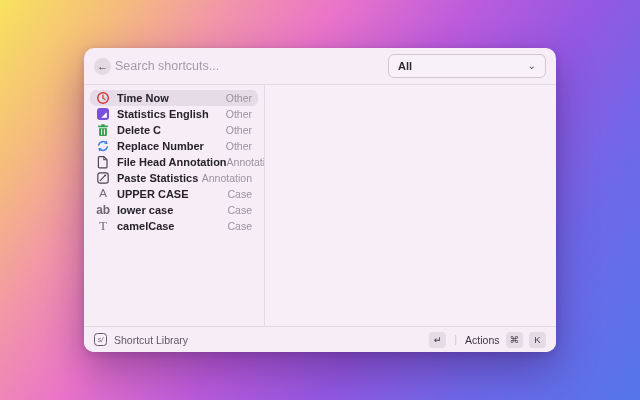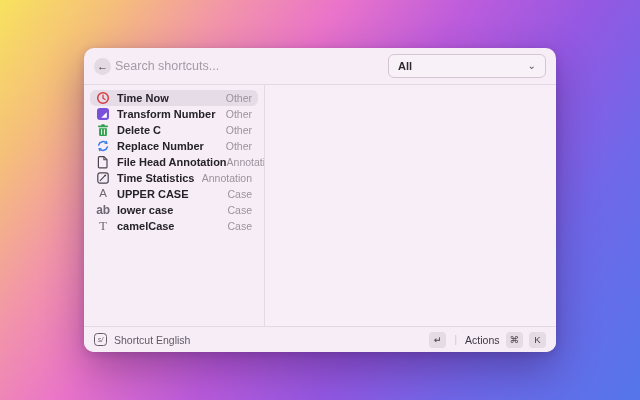--- a/index.html
+++ b/index.html
@@ -185,21 +185,21 @@
           <span class="item-title">Time Now</span>
           <span class="item-category">Other</span>
         </div>
         <div class="list-item">
           <span class="item-icon">
             <svg width="14" height="14" viewBox="0 0 14 14">
               <rect x="1" y="1" width="12" height="12" rx="3" fill="#7a4fd9"></rect>
               <path d="M10.8 5.2 L10.8 10.8 L5.2 10.8 Z" fill="#ffffff"></path>
             </svg>
           </span>
-          <span class="item-title">Transform Number</span>
+          <span class="item-title">Statistics English</span>
           <span class="item-category">Other</span>
         </div>
         <div class="list-item">
           <span class="item-icon">
             <svg width="14" height="14" viewBox="0 0 14 14">
               <rect x="5.2" y="1.3" width="3.6" height="1.8" rx="0.9" fill="#2fa14c"></rect>
               <rect x="2" y="2.6" width="10" height="1.7" rx="0.8" fill="#2fa14c"></rect>
               <path d="M3.1 5.2 h7.8 v6.6 a1.3 1.3 0 0 1 -1.3 1.3 h-5.2 a1.3 1.3 0 0 1 -1.3 -1.3 z" fill="#2fa14c"></path>
               <line x1="5.6" y1="6.7" x2="5.6" y2="11.3" stroke="#ffffff" stroke-width="1" stroke-linecap="round"></line>
               <line x1="8.4" y1="6.7" x2="8.4" y2="11.3" stroke="#ffffff" stroke-width="1" stroke-linecap="round"></line>
@@ -231,21 +231,21 @@
           <span class="item-category">Annotation</span>
         </div>
         <div class="list-item">
           <span class="item-icon">
             <svg width="14" height="14" viewBox="0 0 14 14">
               <rect x="1.8" y="1.8" width="10.4" height="10.4" rx="2.2" fill="none" stroke="#4a4550" stroke-width="1.2"></rect>
               <path d="M4.2 9.6 L8.9 4.6" fill="none" stroke="#4a4550" stroke-width="1.1" stroke-linecap="round"></path>
               <circle cx="9.3" cy="4.4" r="0.9" fill="#4a4550"></circle>
             </svg>
           </span>
-          <span class="item-title">Time Statistics</span>
+          <span class="item-title">Paste Statistics</span>
           <span class="item-category">Annotation</span>
         </div>
         <div class="list-item">
           <span class="item-icon">
             <span class="letter-glyph">A</span>
           </span>
           <span class="item-title">UPPER CASE</span>
           <span class="item-category">Case</span>
         </div>
         <div class="list-item">
@@ -262,21 +262,21 @@
           <span class="item-title">camelCase</span>
           <span class="item-category">Case</span>
         </div>
       </div>
     <div class="v-divider"></div>
     <div class="detail-panel"></div>
   </div>
 
   <div class="footer">
     <span class="app-icon">s/</span>
-    <span class="footer-app-name">Shortcut English</span>
+    <span class="footer-app-name">Shortcut Library</span>
     <div class="footer-right">
       <span class="key-badge">↵</span>
       <span class="footer-divider">|</span>
       <span class="footer-action-secondary">Actions</span>
       <span class="key-badge">⌘</span>
       <span class="key-badge">K</span>
     </div>
   </div>
 
 </div>

